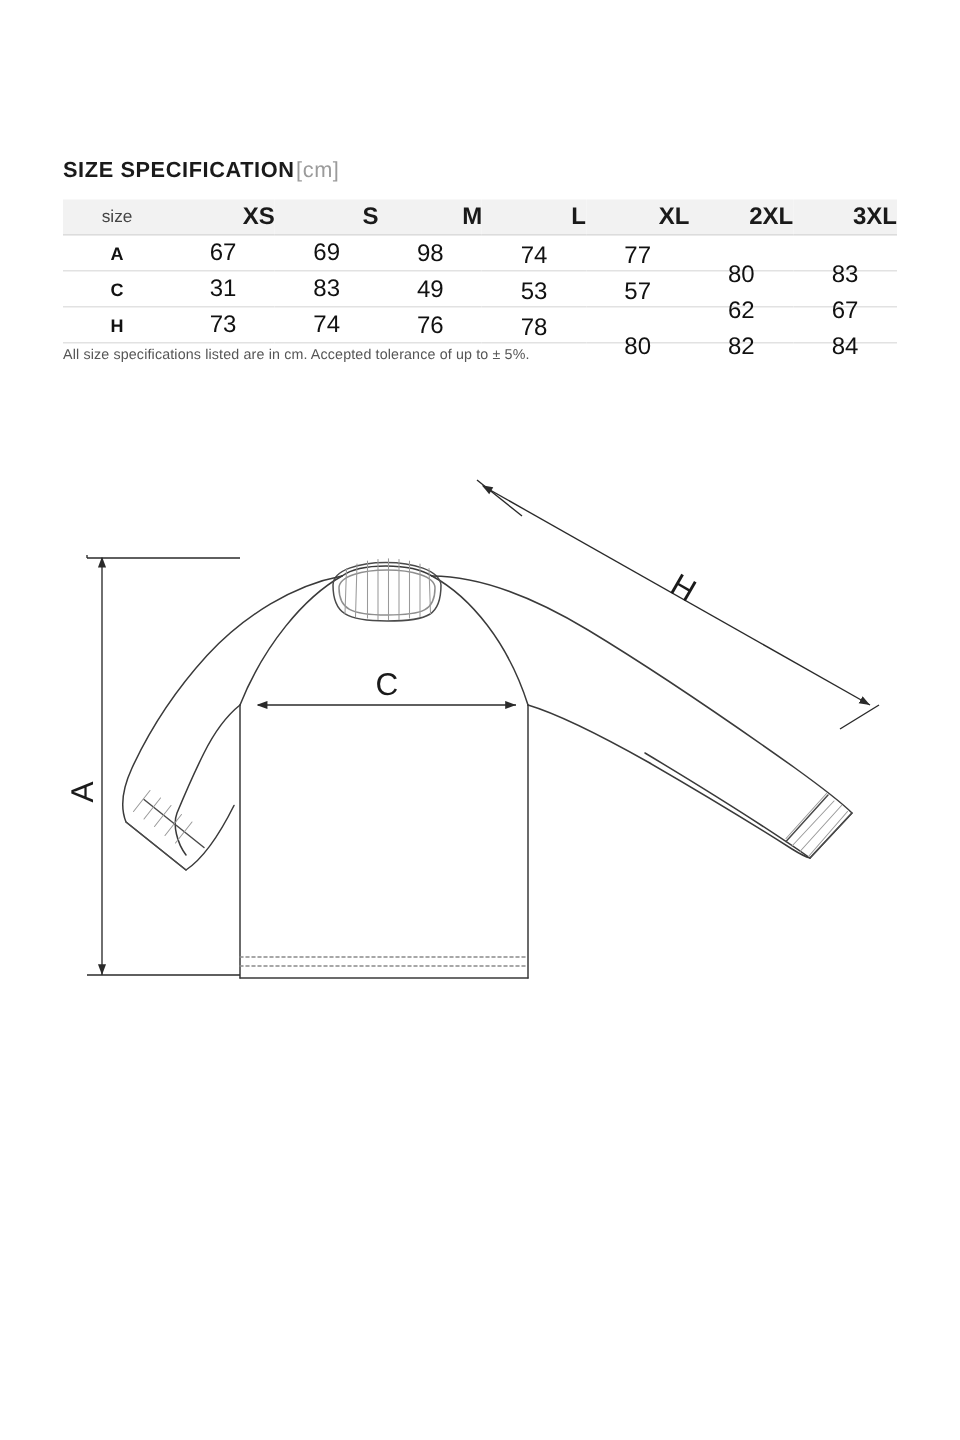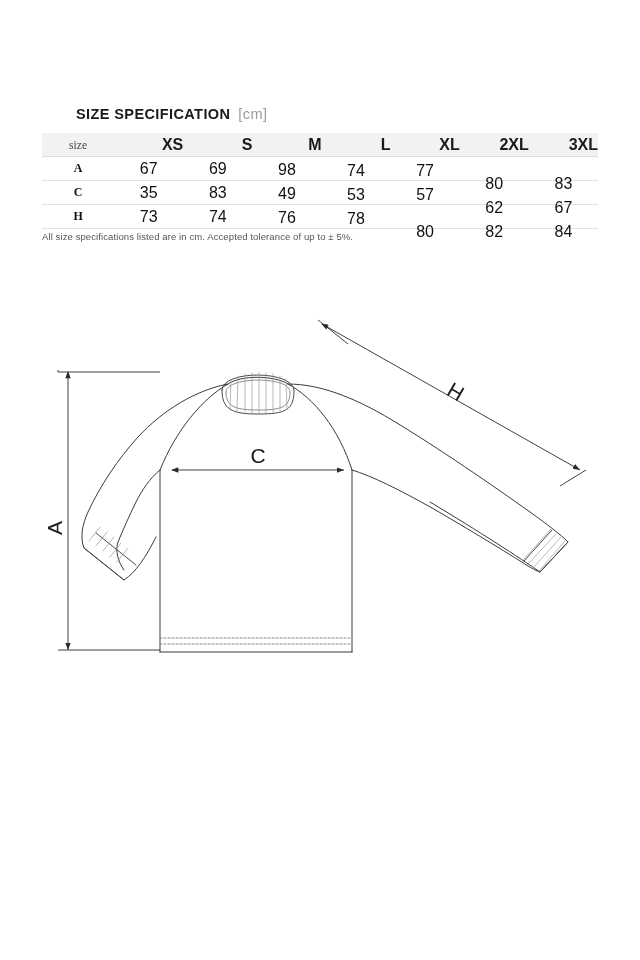--- a/index.html
+++ b/index.html
@@ -21,22 +21,21 @@
     inset: 0;
   }
 
   
   .title-row {
     position: absolute;
     left: 42px;
     top: 106px;
     display: flex;
     align-items: center;
-    gap: 8px;
-    margin-left: 34px;
+    gap: 1px;
   }
   .title-main {
     font-size: 14.5px;
     font-weight: bold;
     letter-spacing: 0.4px;
     color: #1a1a1a;
   }
   .title-unit {
     font-size: 14.5px;
     font-weight: normal;
@@ -82,21 +81,21 @@
     height: 23px;
     text-align: center;
     font-size: 16px;
     color: #111;
   }
   .spec-table tbody td.row-label {
     font-weight: bold;
     font-size: 12px;
   }
   
-  .c0 { width: 72px; font-family: Liberation Serif, serif; }
+  .c0 { width: 72px; }
   .c1, .c2, .c3, .c4, .c5, .c6, .c7 { width: 69px; }
 
   
   .nudge-1 { position: relative; top: 1px; }
   .nudge-2 { position: relative; top: 2px; }
   .nudge-3 { position: relative; top: 15px; }
 
   .table-note {
     position: absolute;
     left: 42px;
@@ -149,21 +148,21 @@
         <td class="c1">67</td>
         <td class="c2">69</td>
         <td class="c3 nudge-1">98</td>
         <td class="c4 nudge-2">74</td>
         <td class="c5 nudge-2">77</td>
         <td class="c6 nudge-3">80</td>
         <td class="c7 nudge-3">83</td>
       </tr>
       <tr>
         <td class="c0 row-label">C</td>
-        <td class="c1">35</td>
+        <td class="c1">31</td>
         <td class="c2">83</td>
         <td class="c3 nudge-1">49</td>
         <td class="c4 nudge-2">53</td>
         <td class="c5 nudge-2">57</td>
         <td class="c6 nudge-3">62</td>
         <td class="c7 nudge-3">67</td>
       </tr>
       <tr>
         <td class="c0 row-label">H</td>
         <td class="c1">73</td>

